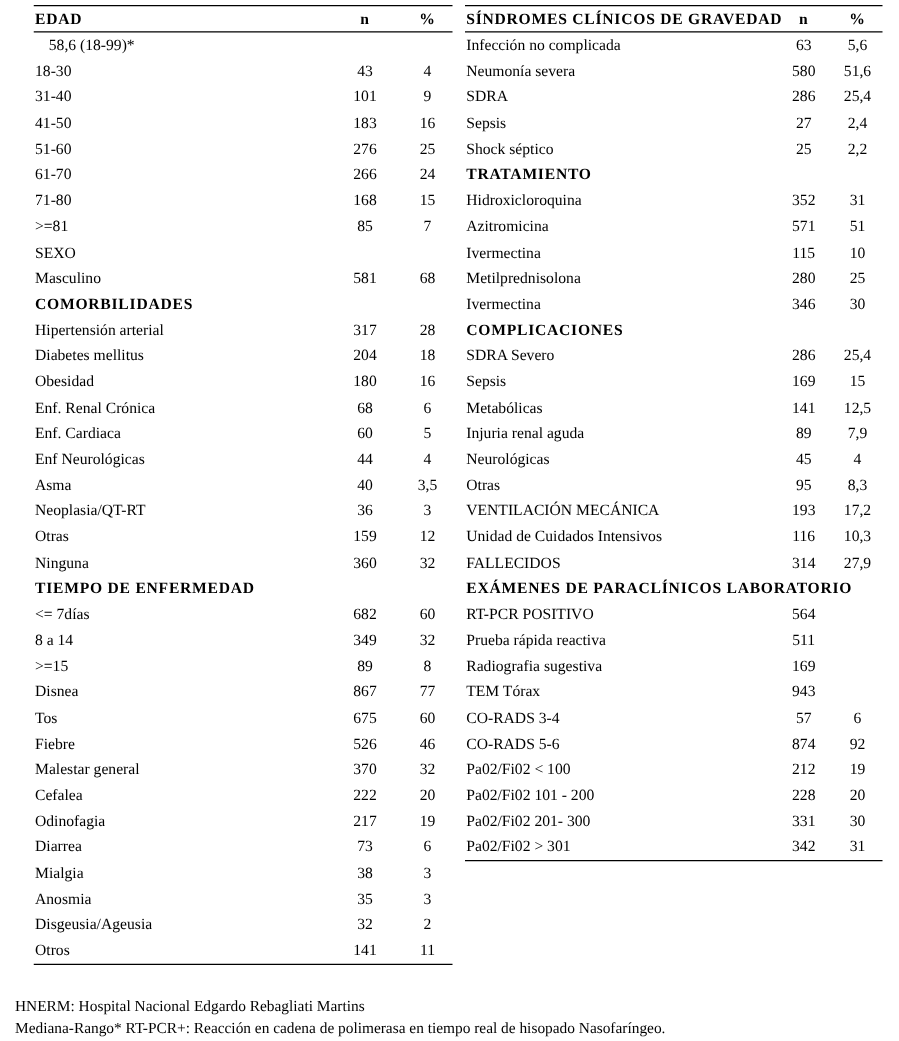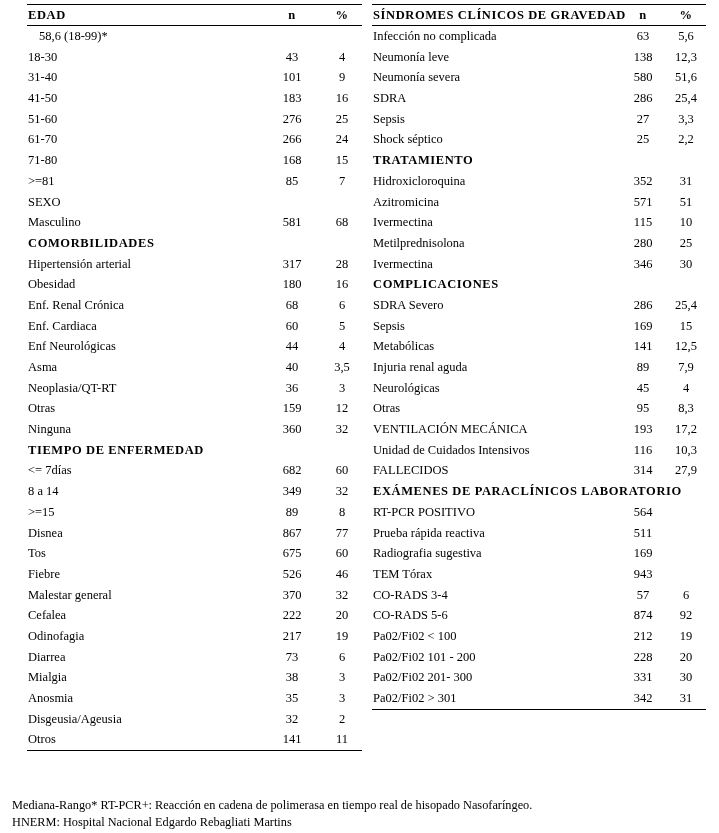--- a/index.html
+++ b/index.html
@@ -95,20 +95,25 @@
         <span class="label bold">COMORBILIDADES</span>
         <span class="n"></span>
         <span class="p"></span>
       </div>
       <div class="row">
         <span class="label">Hipertensión arterial</span>
         <span class="n">317</span>
         <span class="p">28</span>
       </div>
       <div class="row">
+        <span class="label">Diabetes mellitus</span>
+        <span class="n">204</span>
+        <span class="p">18</span>
+      </div>
+      <div class="row">
         <span class="label">Obesidad</span>
         <span class="n">180</span>
         <span class="p">16</span>
       </div>
       <div class="row">
         <span class="label">Enf. Renal Crónica</span>
         <span class="n">68</span>
         <span class="p">6</span>
       </div>
       <div class="row">
@@ -225,38 +230,33 @@
     <span class="n bold">n</span>
     <span class="p bold">%</span>
   </div>
   <div id="right-rows">
       <div class="row">
         <span class="label">Infección no complicada</span>
         <span class="n">63</span>
         <span class="p">5,6</span>
       </div>
       <div class="row">
-        <span class="label">Neumonía leve</span>
-        <span class="n">138</span>
-        <span class="p">12,3</span>
-      </div>
-      <div class="row">
         <span class="label">Neumonía severa</span>
         <span class="n">580</span>
         <span class="p">51,6</span>
       </div>
       <div class="row">
         <span class="label">SDRA</span>
         <span class="n">286</span>
         <span class="p">25,4</span>
       </div>
       <div class="row">
         <span class="label">Sepsis</span>
         <span class="n">27</span>
-        <span class="p">3,3</span>
+        <span class="p">2,4</span>
       </div>
       <div class="row">
         <span class="label">Shock séptico</span>
         <span class="n">25</span>
         <span class="p">2,2</span>
       </div>
       <div class="row">
         <span class="label bold">TRATAMIENTO</span>
         <span class="n"></span>
         <span class="p"></span>
@@ -388,15 +388,15 @@
       </div>
       <div class="row">
         <span class="label">Pa02/Fi02  &gt; 301</span>
         <span class="n">342</span>
         <span class="p">31</span>
       </div>
     </div>
 </div>
 
 <div class="footnotes">
+  <div>HNERM: Hospital Nacional Edgardo Rebagliati Martins</div>
   <div>Mediana-Rango* RT-PCR+: Reacción en cadena de polimerasa en tiempo real de hisopado Nasofaríngeo.</div>
-  <div>HNERM: Hospital Nacional Edgardo Rebagliati Martins</div>
 </div>
 
 </body></html>

